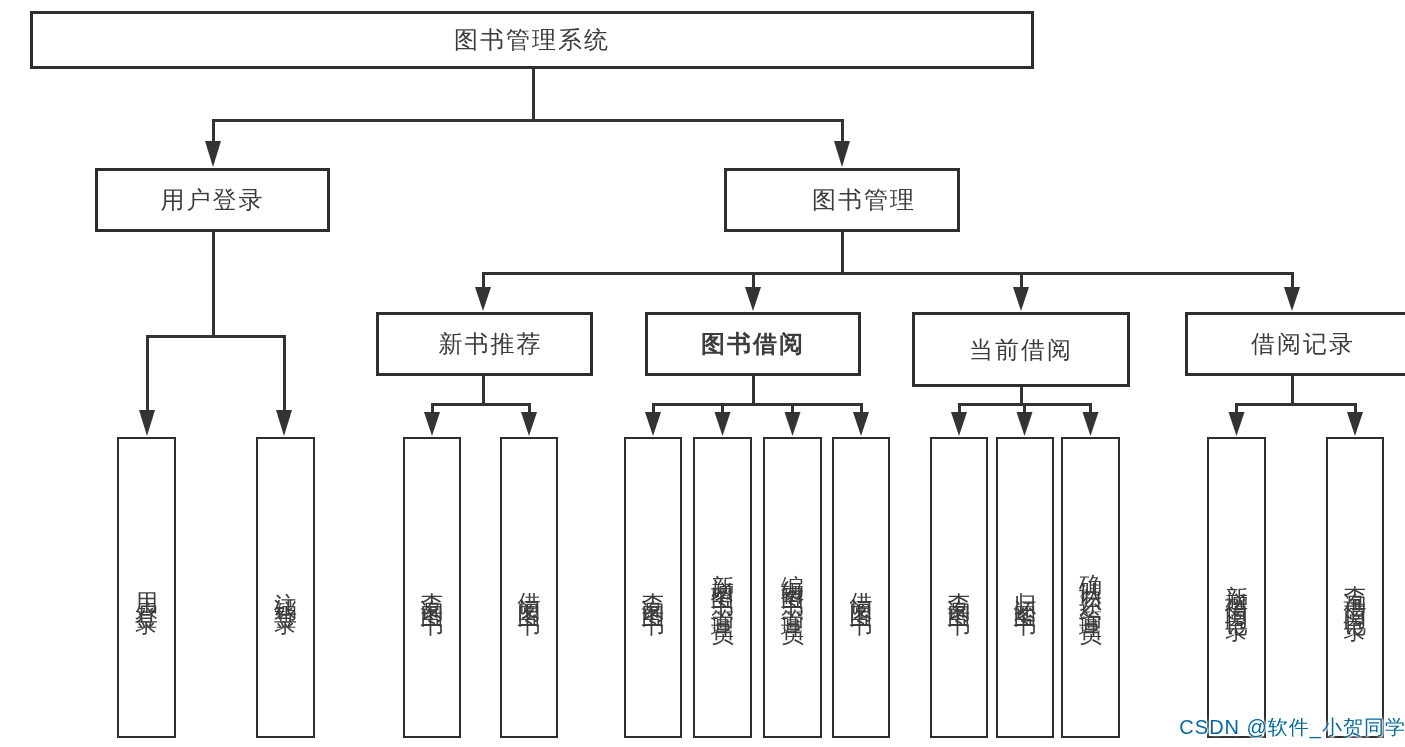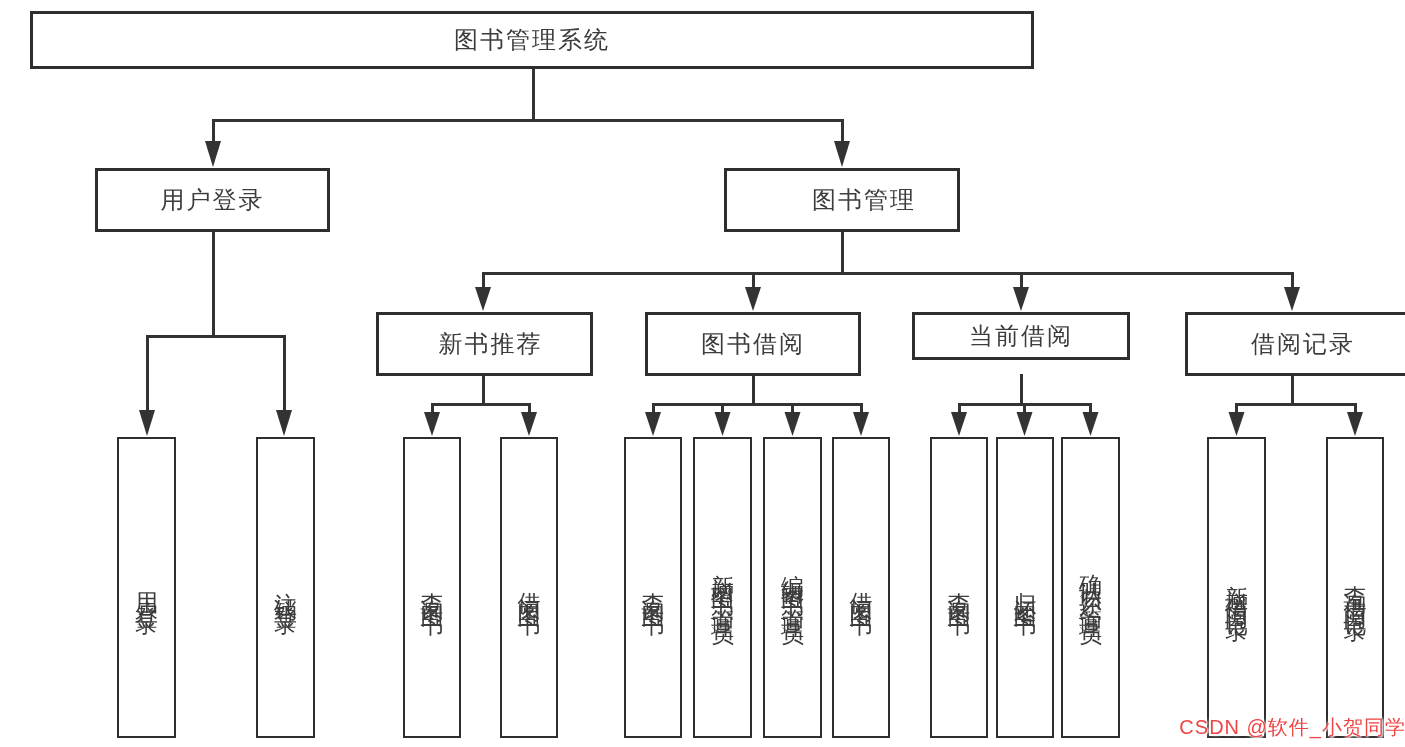--- a/index.html
+++ b/index.html
@@ -54,21 +54,21 @@
     line-height: 1;
     color: #3c3c3c;
     white-space: nowrap;
   }
   #watermark {
     position: absolute;
     z-index: 3;
     right: 12px;
     bottom: 6px;
     font-size: 20px;
-    color: #ef4444;
+    color: #0369a1;
     letter-spacing: 1px;
     text-shadow: 0 0 3px #ffffff, 0 0 5px #ffffff, 1px 1px 2px #ffffff;
     white-space: nowrap;
   }
 </style>
 </head>
 <body>
 
 <div id="stage">
 
@@ -126,24 +126,24 @@
   <div class="hbox" style="left:82px; top:168px; width:235px; height:64px;">
     <span>用户登录</span>
   </div>
   <div class="hbox" style="left:711px; top:168px; width:236px; height:64px;padding-left:44px;">
     <span>图书管理</span>
   </div>
 
   <div class="hbox" style="left:363px; top:312px; width:217px; height:64px;padding-left:12px;">
     <span>新书推荐</span>
   </div>
-  <div class="hbox" style="left:632px; top:312px; width:216px; height:64px;">
+  <div class="hbox" style="left:632px; top:312px; width:216px; height:64px;font-weight:bold;">
     <span>图书借阅</span>
   </div>
-  <div class="hbox" style="left:899px; top:312px; width:218px; height:48px;">
+  <div class="hbox" style="left:899px; top:312px; width:218px; height:75px;">
     <span>当前借阅</span>
   </div>
   <div class="hbox" style="left:1172px; top:312px; width:236px; height:64px;">
     <span>借阅记录</span>
   </div>
 
   <div class="vbox" style="left:104px; width:59px;">
     <span>用户登录</span>
   </div>
   <div class="vbox" style="left:243px; width:59px;">

